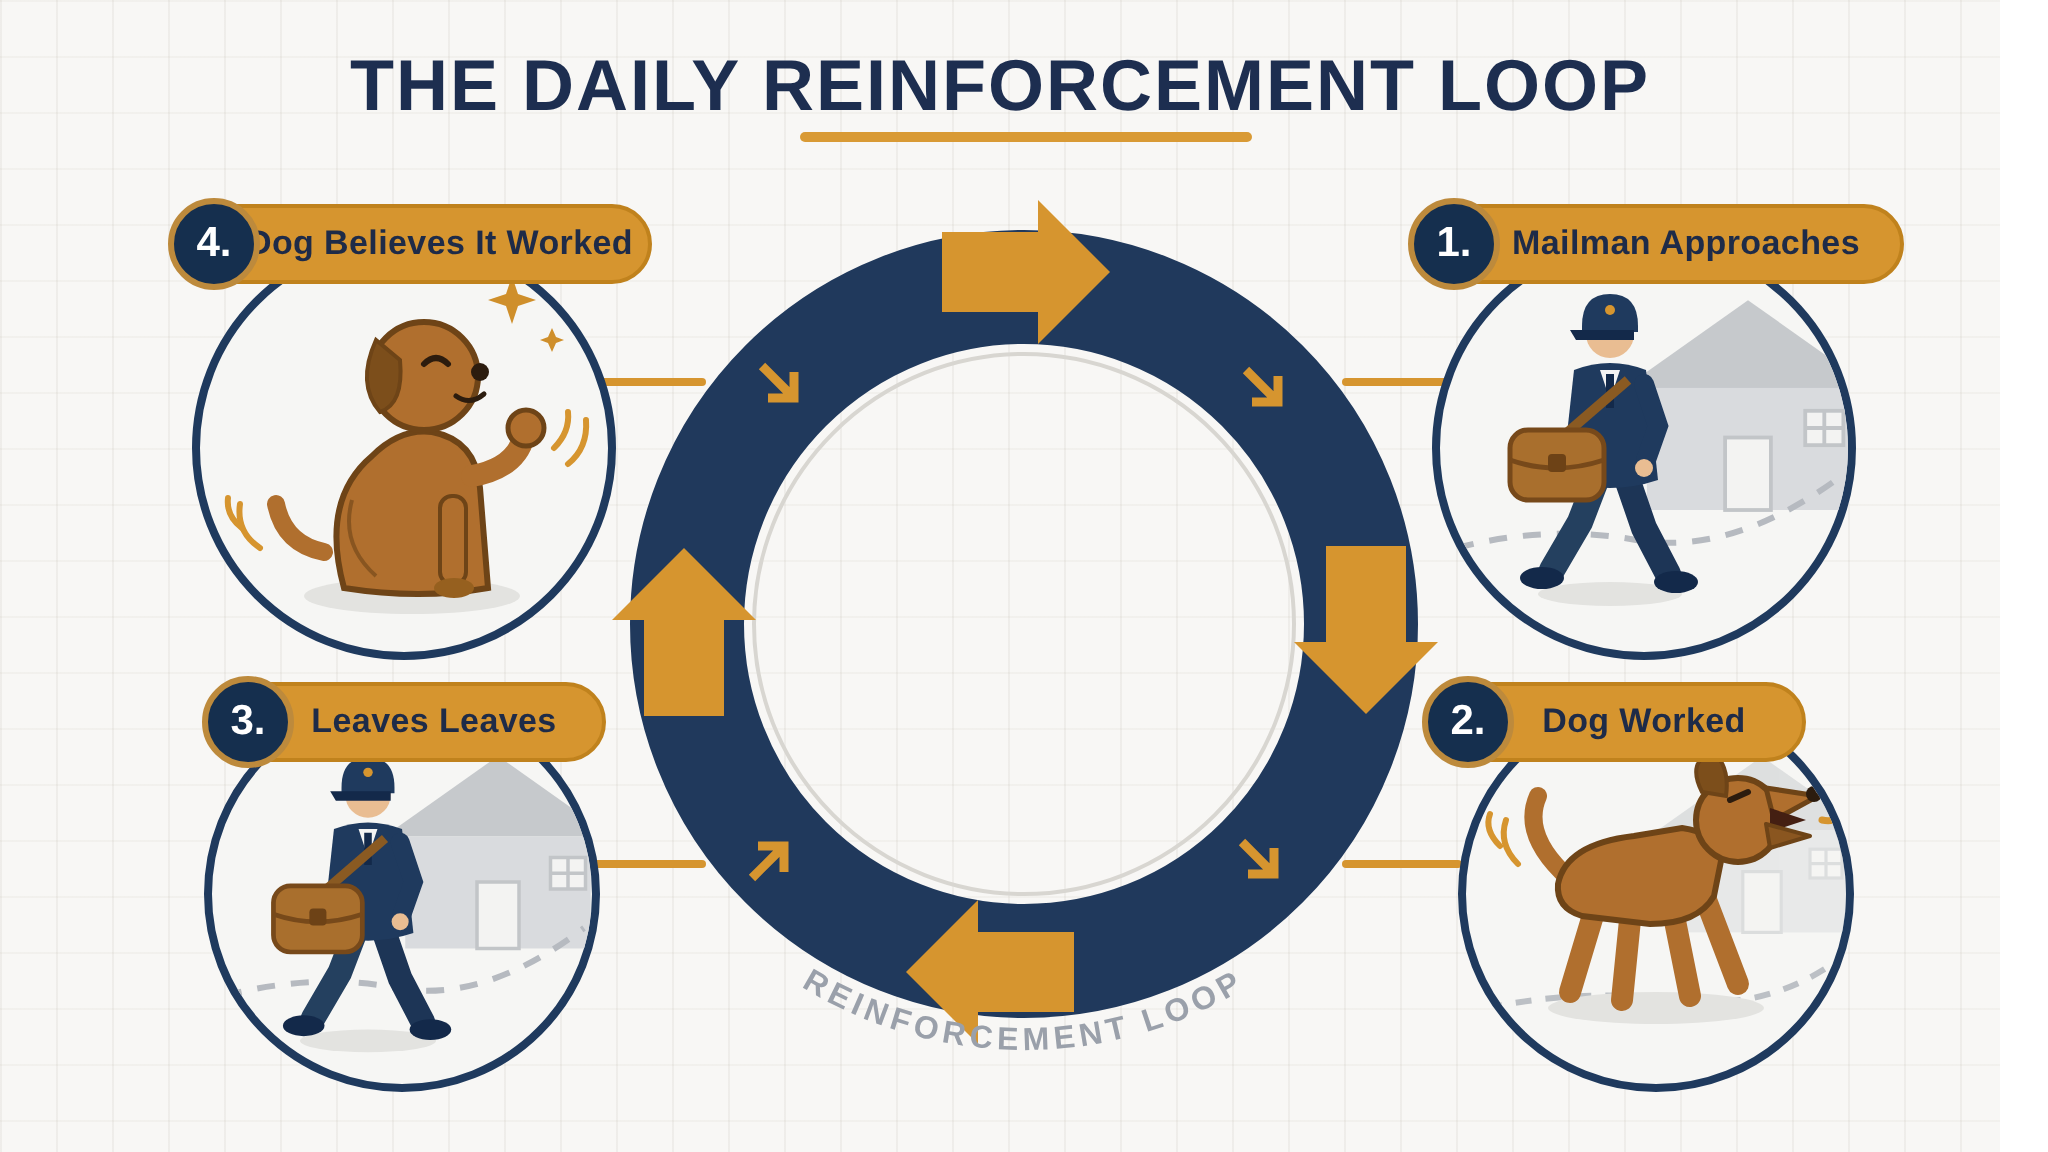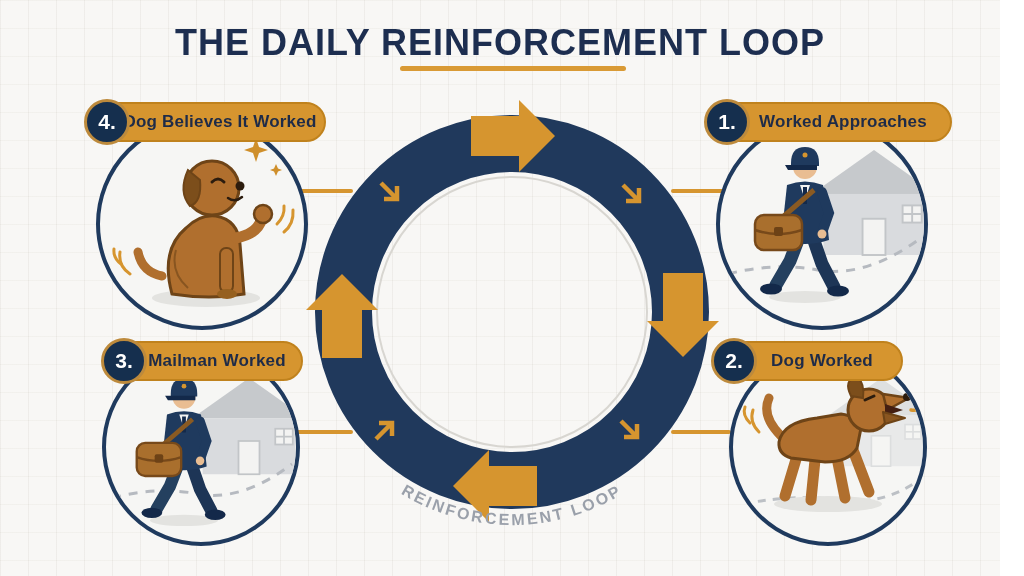--- a/index.html
+++ b/index.html
@@ -204,35 +204,35 @@
       <circle cx="140" cy="64" r="4.5" fill="#2c1c0e"></circle>
       <path d="M128 76 q7 5 14 -1" stroke="#2c1c0e" stroke-width="2.5" fill="none" stroke-linecap="round"></path>
       <path d="M112 60 q6 -6 12 0" stroke="#2c1c0e" stroke-width="3" fill="none" stroke-linecap="round"></path>
       <polygon points="156,16 159,25 168,28 159,31 156,40 153,31 144,28 153,25" fill="#cf8f2b"></polygon>
       <polygon points="176,42 178,46.5 182,48 178,49.5 176,54 174,49.5 170,48 174,46.5" fill="#cf8f2b"></polygon>
     </svg>
   </div>
 
   <div class="badge" style="left:708px;top:102px;width:244px">
     <div class="pill">
-      <span class="pill-label">Worked Approaches</span>
+      <span class="pill-label">Mailman Approaches</span>
     </div>
     <div class="badge-num">1.</div>
   </div>
 
   <div class="badge" style="left:715px;top:341px;width:188px">
     <div class="pill">
       <span class="pill-label">Dog Worked</span>
     </div>
     <div class="badge-num">2.</div>
   </div>
 
   <div class="badge" style="left:105px;top:341px;width:198px">
     <div class="pill">
-      <span class="pill-label">Mailman Worked</span>
+      <span class="pill-label">Leaves Leaves</span>
     </div>
     <div class="badge-num">3.</div>
   </div>
 
   <div class="badge" style="left:88px;top:102px;width:238px">
     <div class="pill">
       <span class="pill-label">Dog Believes It Worked</span>
     </div>
     <div class="badge-num">4.</div>
   </div>

